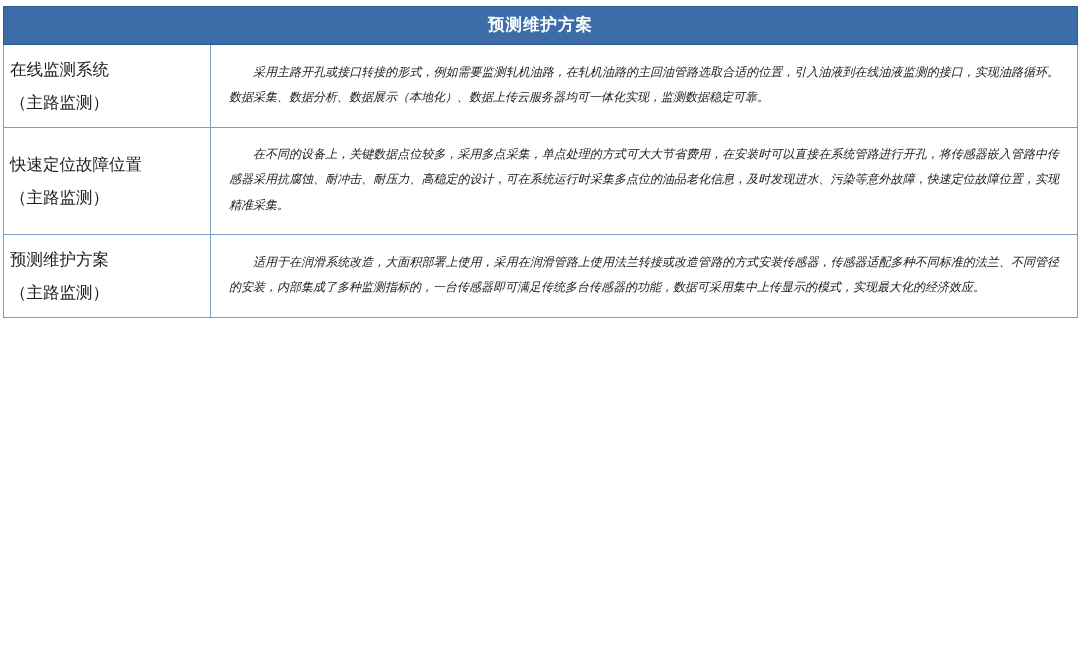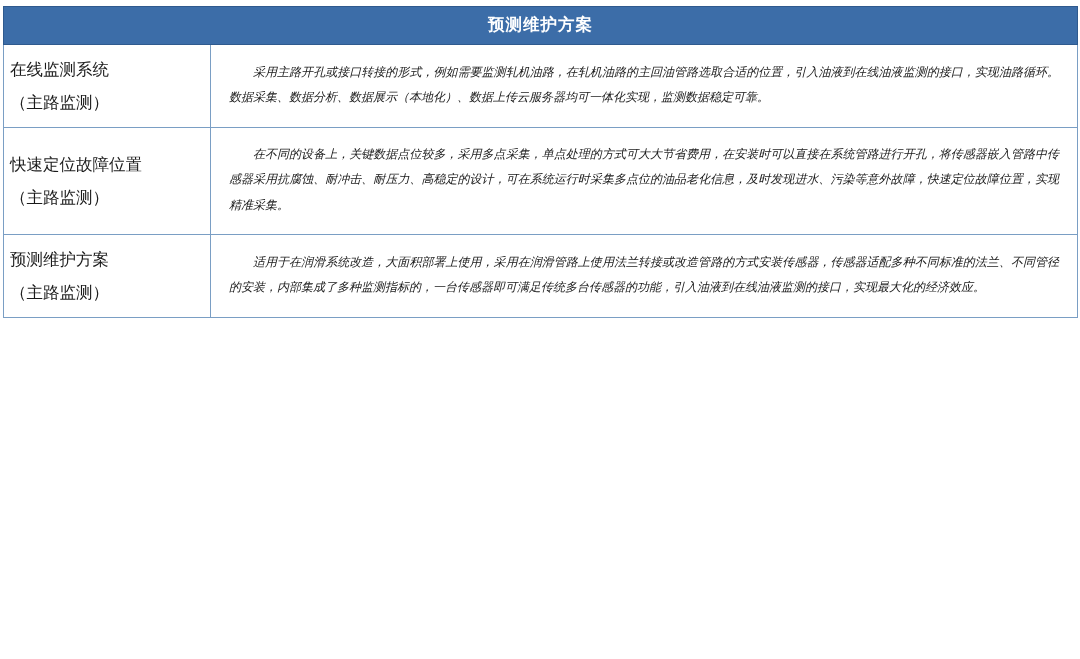--- a/index.html
+++ b/index.html
@@ -101,18 +101,18 @@
         <td class="body-cell">
           <p>在不同的设备上，关键数据点位较多，采用多点采集，单点处理的方式可大大节省费用，在安装时可以直接在系统管路进行开孔，将传感器嵌入管路中传感器采用抗腐蚀、耐冲击、耐压力、高稳定的设计，可在系统运行时采集多点位的油品老化信息，及时发现进水、污染等意外故障，快速定位故障位置，实现精准采集。</p>
         </td>
       </tr>
       <tr>
         <td class="label-cell">
           <span class="line">预测维护方案</span>
           <span class="line">（主路监测）</span>
         </td>
         <td class="body-cell">
-          <p>适用于在润滑系统改造，大面积部署上使用，采用在润滑管路上使用法兰转接或改造管路的方式安装传感器，传感器适配多种不同标准的法兰、不同管径的安装，内部集成了多种监测指标的，一台传感器即可满足传统多台传感器的功能，引入油液到在线油液监测的接口，实现最大化的经济效应。</p>
+          <p>适用于在润滑系统改造，大面积部署上使用，采用在润滑管路上使用法兰转接或改造管路的方式安装传感器，传感器适配多种不同标准的法兰、不同管径的安装，内部集成了多种监测指标的，一台传感器即可满足传统多台传感器的功能，数据可采用集中上传显示的模式，实现最大化的经济效应。</p>
         </td>
       </tr>
     </tbody>
   </table>
 </div>
 
 </body></html>

